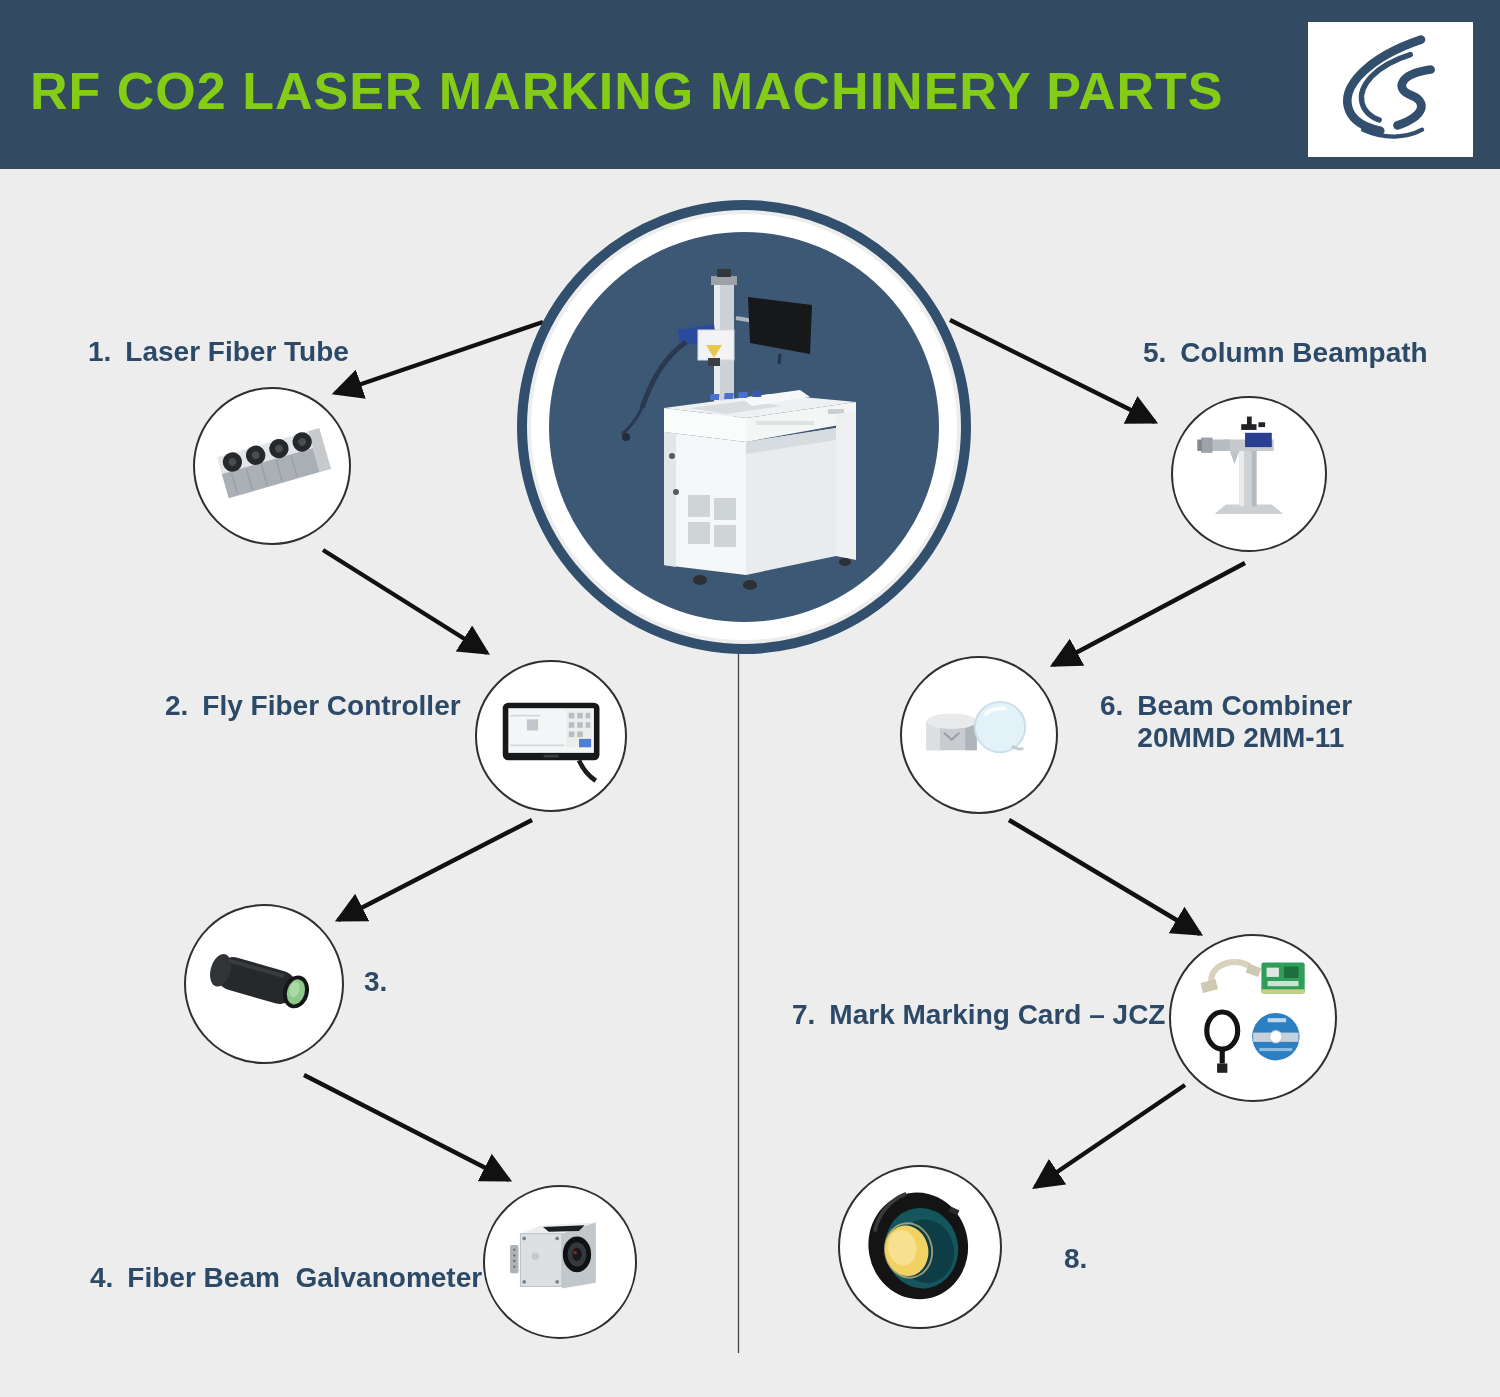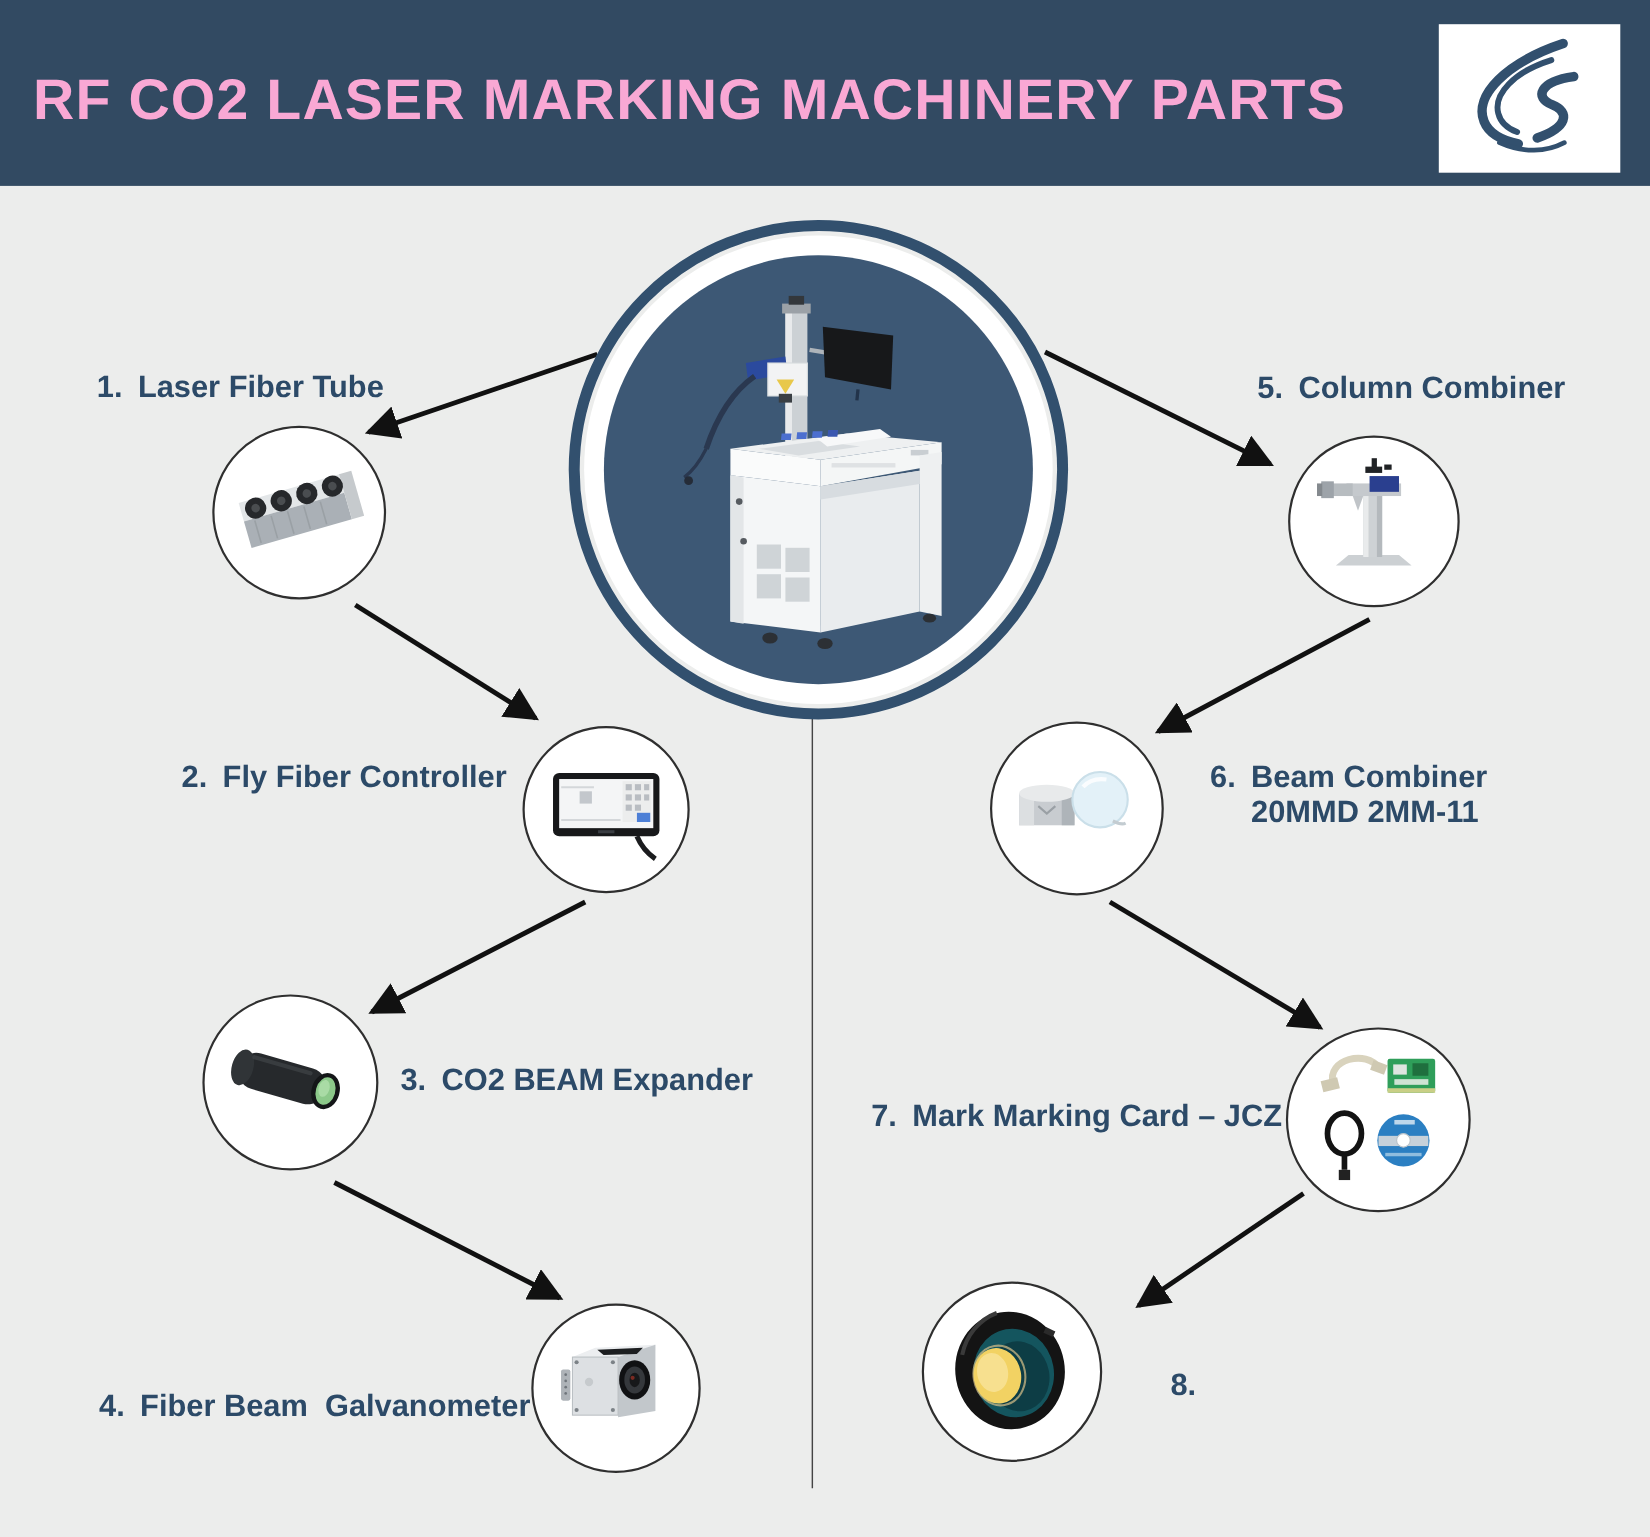--- a/index.html
+++ b/index.html
@@ -5,21 +5,21 @@
   :root{
     --header-bg:#324a62; --ring:#32506e; --disc:#3d5875;
     --background:#ecedec; --label-text:#2c4a68; --arrow:#111111;
   }
   html,body{margin:0;padding:0;}
   body{background:#fff;font-family:"Liberation Sans",sans-serif;}
   .canvas{position:relative;width:1500px;height:1397px;background:var(--background);overflow:hidden;}
   
   .header{position:absolute;left:0;top:0;width:1500px;height:169px;background:var(--header-bg);
           display:flex;align-items:center;}
-  .title{margin:12px 0 0 30px;color:#f9a8d4;font-size:52px;font-weight:700;letter-spacing:1px;
+  .title{margin:12px 0 0 30px;color:#84cc16;font-size:52px;font-weight:700;letter-spacing:1px;
          font-family:"Liberation Sans",sans-serif;}
   .logo-box{position:absolute;left:1308px;top:22px;width:165px;height:135px;background:#ffffff;
             display:flex;align-items:center;justify-content:center;}
   
   .overlay{position:absolute;left:0;top:0;width:1500px;height:1397px;pointer-events:none;}
   
   .hero{position:absolute;left:516px;top:199px;width:456px;height:456px;}
   
   .part-circle{position:absolute;border-radius:50%;background:#ffffff;border:2px solid #2f2f2f;
                box-sizing:border-box;display:flex;align-items:center;justify-content:center;overflow:hidden;}
@@ -310,29 +310,28 @@
   <div class="part-label lb1">
     <span class="num">1.</span>
     <span><span class="l1">Laser Fiber Tube</span></span>
   </div>
   <div class="part-label lb2">
     <span class="num">2.</span>
     <span><span class="l1">Fly Fiber Controller</span></span>
   </div>
   <div class="part-label lb3">
     <span class="num">3.</span>
-    <span><span class="l1">CO2 BEAM Expander</span></span>
   </div>
   <div class="part-label lb4">
     <span class="num">4.</span>
     <span><span class="l1">Fiber Beam  Galvanometer</span></span>
   </div>
   <div class="part-label lb5">
     <span class="num">5.</span>
-    <span><span class="l1">Column Combiner</span></span>
+    <span><span class="l1">Column Beampath</span></span>
   </div>
   <div class="part-label lb6">
     <span class="num">6.</span>
     <span>
       <span class="l1">Beam Combiner</span>
       <span class="l2">20MMD 2MM-11</span>
     </span>
   </div>
   <div class="part-label lb7">
     <span class="num">7.</span>

